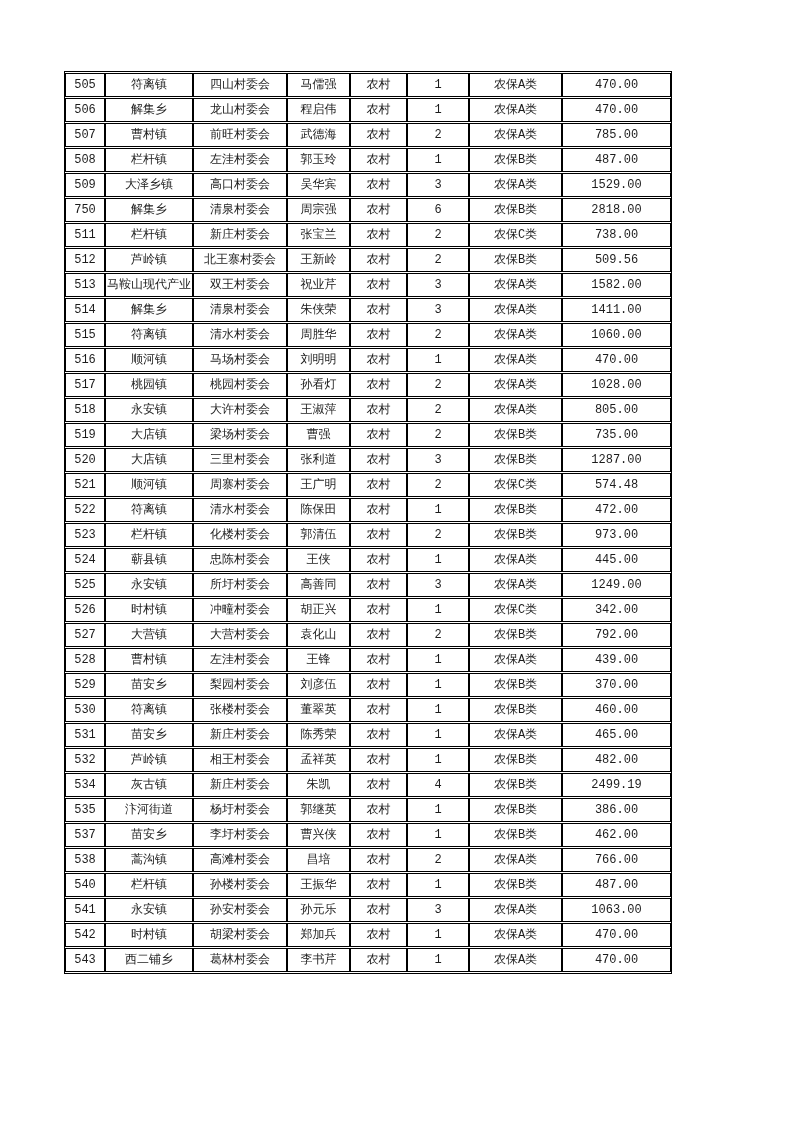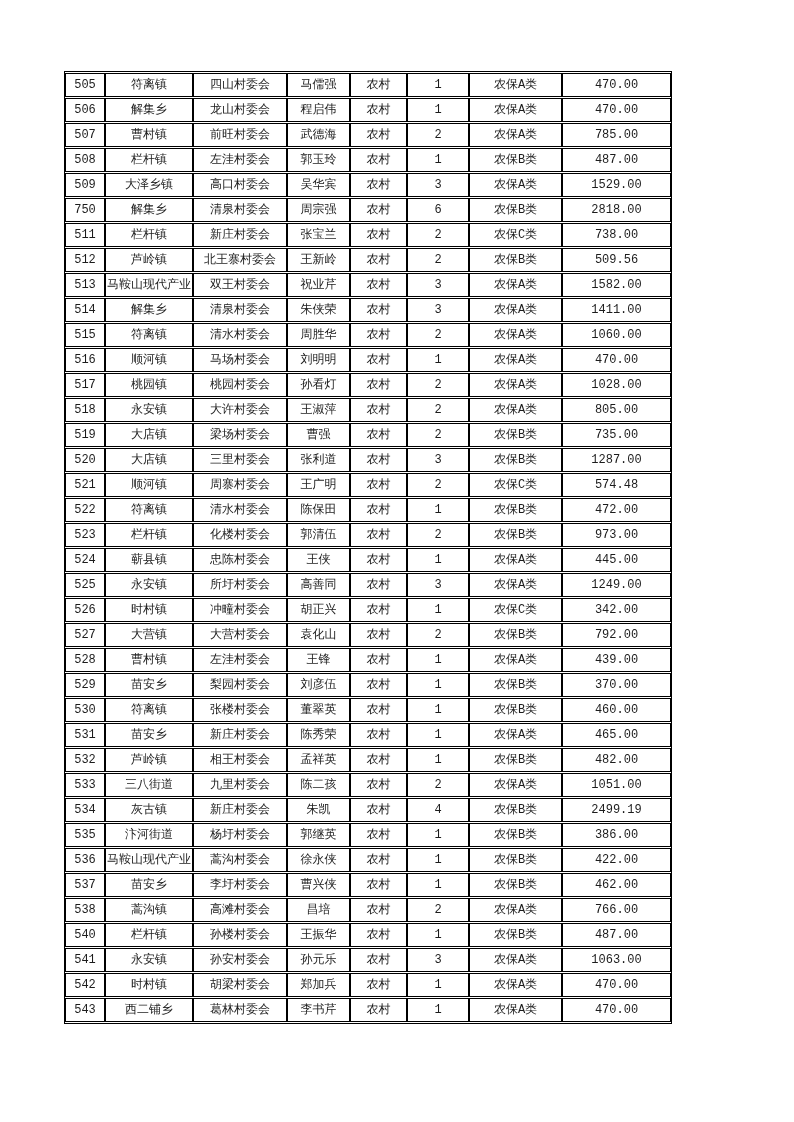--- a/index.html
+++ b/index.html
@@ -335,58 +335,38 @@
     <td>532</td>
     <td>芦岭镇</td>
     <td>相王村委会</td>
     <td>孟祥英</td>
     <td>农村</td>
     <td>1</td>
     <td>农保B类</td>
     <td>482.00</td>
   </tr>
         <tr>
-    <td>533</td>
-    <td>三八街道</td>
-    <td>九里村委会</td>
-    <td>陈二孩</td>
-    <td>农村</td>
-    <td>2</td>
-    <td>农保A类</td>
-    <td>1051.00</td>
-  </tr>
-        <tr>
     <td>534</td>
     <td>灰古镇</td>
     <td>新庄村委会</td>
     <td>朱凯</td>
     <td>农村</td>
     <td>4</td>
     <td>农保B类</td>
     <td>2499.19</td>
   </tr>
         <tr>
     <td>535</td>
     <td>汴河街道</td>
     <td>杨圩村委会</td>
     <td>郭继英</td>
     <td>农村</td>
     <td>1</td>
     <td>农保B类</td>
     <td>386.00</td>
-  </tr>
-        <tr>
-    <td>536</td>
-    <td>马鞍山现代产业</td>
-    <td>蒿沟村委会</td>
-    <td>徐永侠</td>
-    <td>农村</td>
-    <td>1</td>
-    <td>农保B类</td>
-    <td>422.00</td>
   </tr>
         <tr>
     <td>537</td>
     <td>苗安乡</td>
     <td>李圩村委会</td>
     <td>曹兴侠</td>
     <td>农村</td>
     <td>1</td>
     <td>农保B类</td>
     <td>462.00</td>

